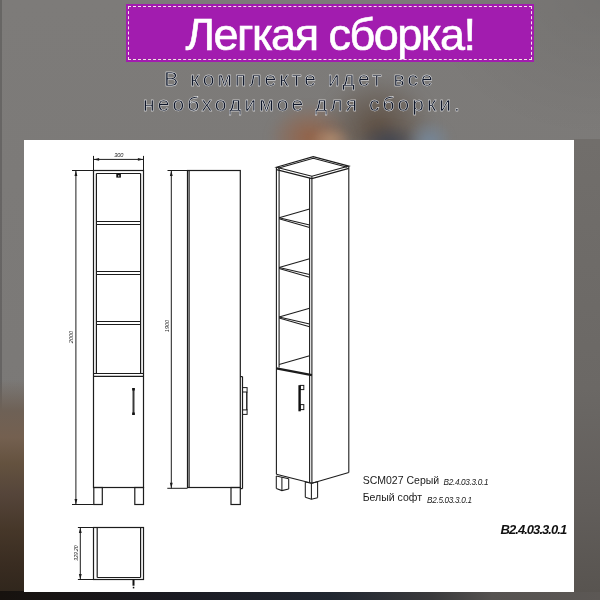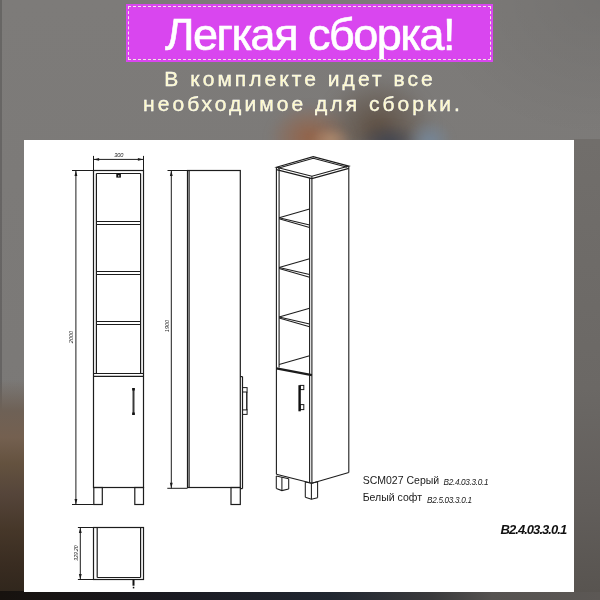--- a/index.html
+++ b/index.html
@@ -35,29 +35,29 @@
 
 <div class="abs" style="left:0;top:380px;width:24px;height:220px;background:
   linear-gradient(180deg, rgba(125,123,121,0) 0%, #6e6156 14%, #746050 26%, #64523f 38%, #55453a 52%, #463729 68%, #392c21 84%, #2e251b 100%);"></div>
 
 <div class="abs" style="left:0;top:591px;width:600px;height:9px;background:
   linear-gradient(90deg,#17120e 0%,#1a1a22 30%,#202630 55%,#3a3a3c 72%,#555250 82%,#5c5855 100%);"></div>
 
 <div class="abs" style="left:574px;top:139px;width:26px;height:453px;background:
   linear-gradient(180deg,#716e6b 0%,#6b6865 55%,#625e5b 80%,#585450 100%);"></div>
 
-<div class="abs" style="left:126px;top:4px;width:367px;height:58px;background:#d946ef;box-sizing:border-box;">
+<div class="abs" style="left:126px;top:4px;width:408px;height:58px;background:#a21caf;box-sizing:border-box;">
 
   <div class="abs" style="left:2px;top:2px;right:2px;bottom:2px;border:1.7px dashed #f3e9e3;"></div>
 
   <div class="abs" style="left:0;top:2px;width:100%;height:100%;display:flex;align-items:center;justify-content:center;
        color:#ffffff;font-size:45px;font-weight:400;letter-spacing:-1.5px;-webkit-text-stroke:0.6px #ffffff;">Легкая сборка!</div>
 </div>
 
-<div class="abs" style="left:0;top:66px;width:600px;text-align:center;color:#fef9c3;font-size:21px;line-height:25px;letter-spacing:3.05px;-webkit-text-stroke:0.4px #ffffff;">В комплекте идет все<br>
+<div class="abs" style="left:0;top:66px;width:600px;text-align:center;color:#0f172a;font-size:21px;line-height:25px;letter-spacing:3.05px;-webkit-text-stroke:0.4px #ffffff;">В комплекте идет все<br>
 
 <span style="position:relative;left:3px;">необходимое для сборки.</span></div>
 
 <div class="abs" style="left:24px;top:140px;width:550px;height:452px;background:#ffffff;"></div>
 
 <svg class="abs" style="left:0;top:0;will-change:transform;" width="600" height="600" viewBox="0 0 600 600" fill="none" stroke="#1c1c1c" stroke-width="1.2" stroke-linecap="butt">
 
   <g>
     <rect x="93.5" y="170.5" width="50" height="317"></rect>
     <line x1="96.4" y1="173.5" x2="96.4" y2="373.5"></line>

